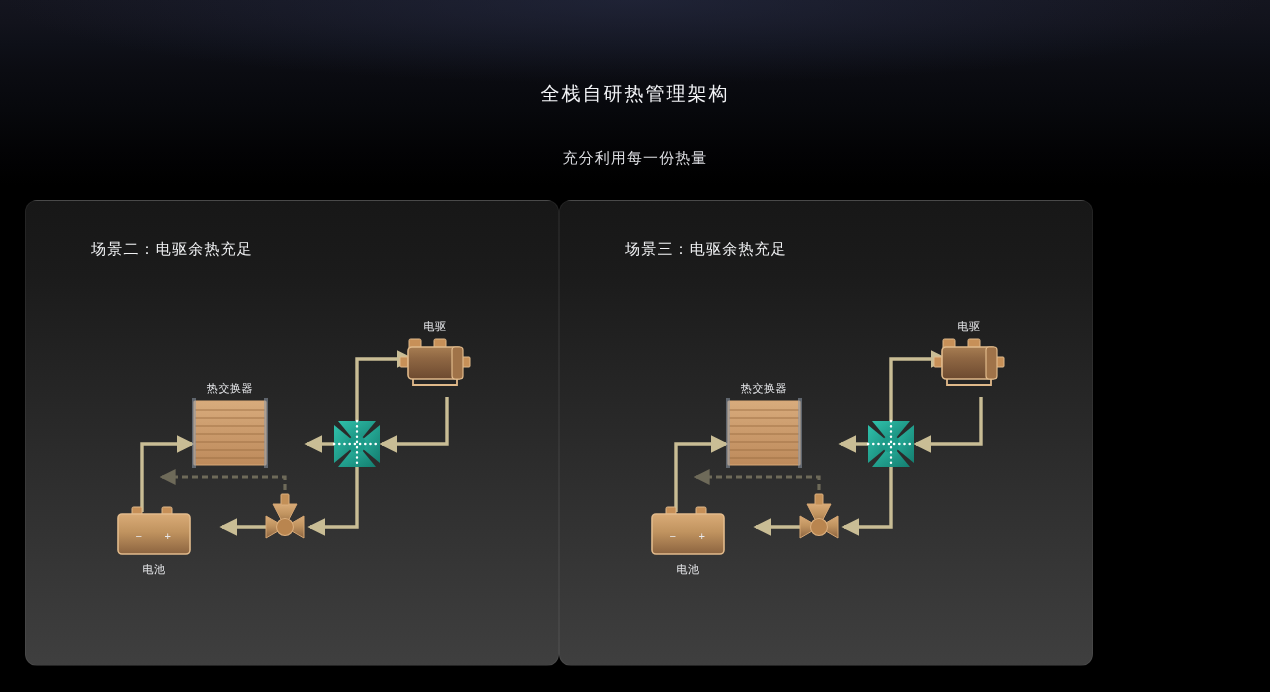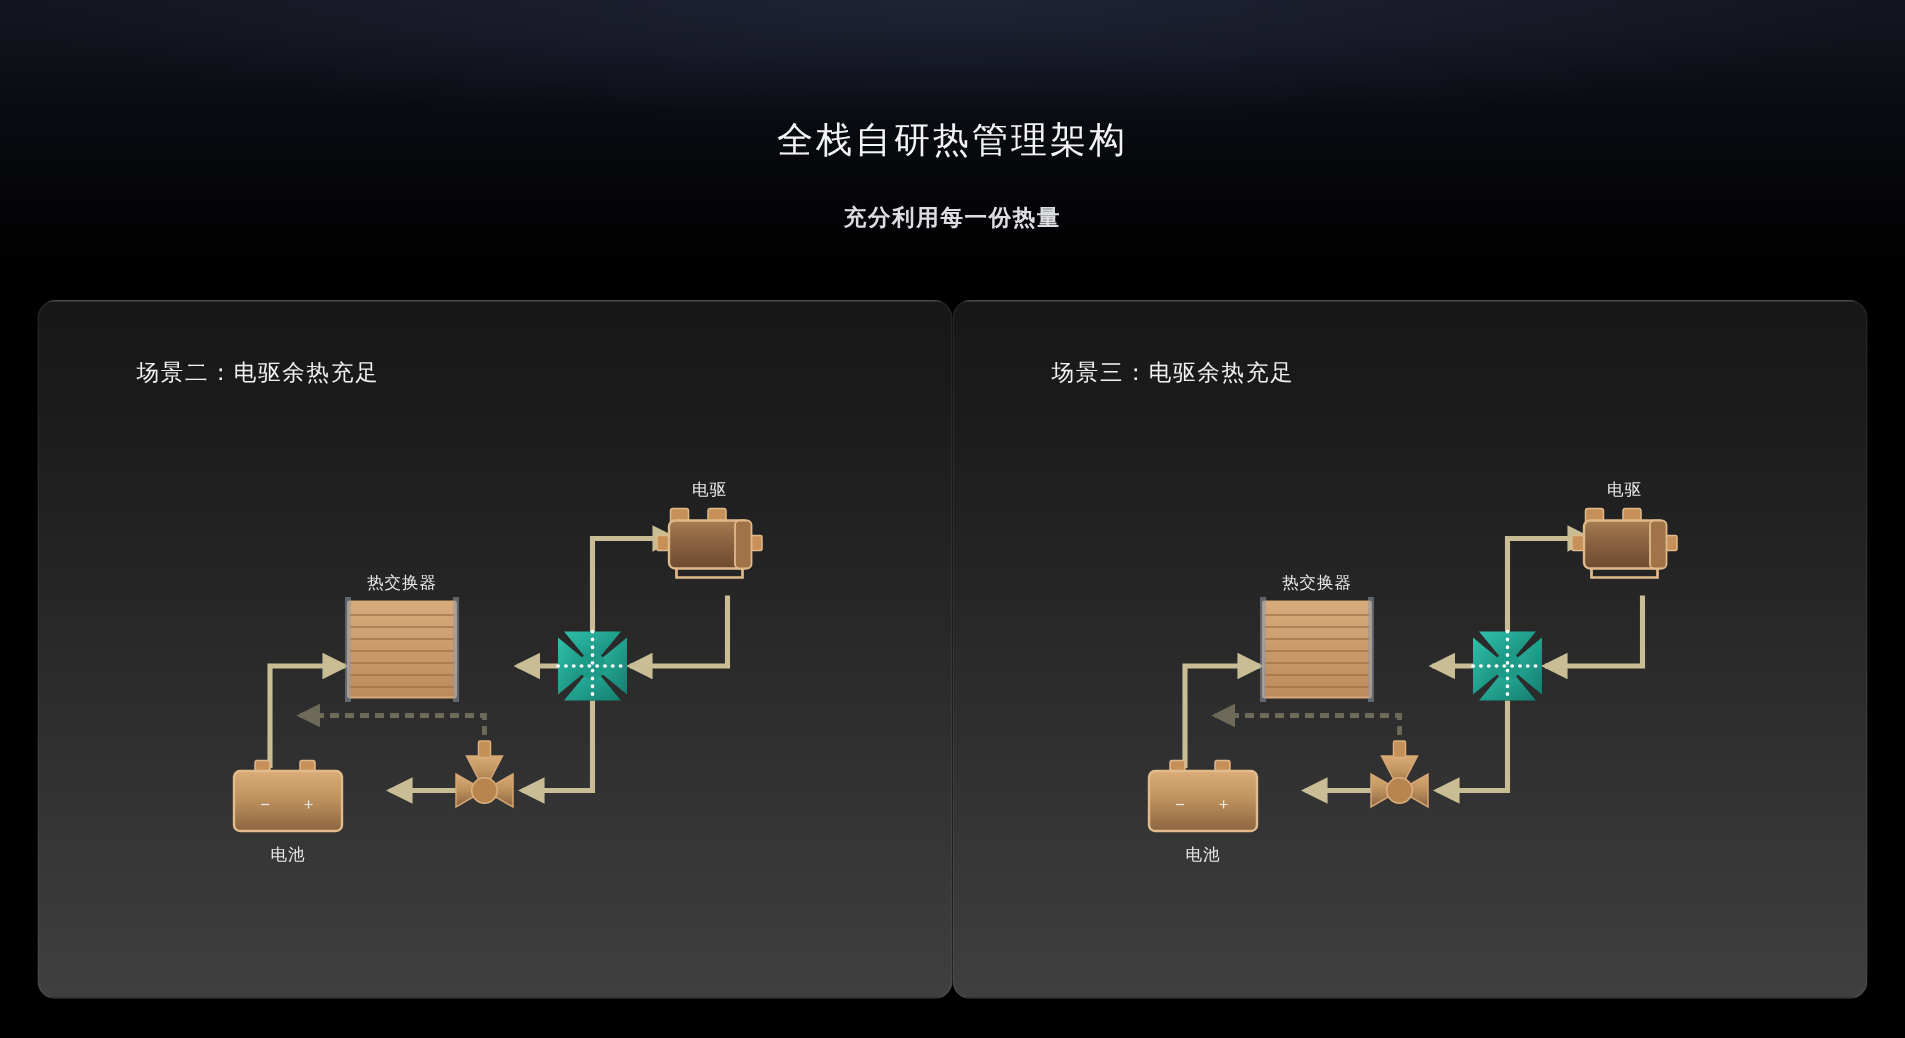--- a/index.html
+++ b/index.html
@@ -31,40 +31,40 @@
     content:"";
     position:absolute; left:0; top:0; width:100%; height:120px;
     background: radial-gradient(ellipse 900px 120px at 50% 0%, rgba(40,46,72,.55), rgba(0,0,0,0) 70%);
     pointer-events:none;
   }
 
   
   .header { position: absolute; left:0; top:0; width:100%; text-align:center; }
   .page-title {
     margin-top: 75px;
-    font-size: 24px;
+    font-size: 19px;
     line-height: 38px;
     letter-spacing: 2.0px;
     color: #f2f3f6;
     font-weight: 400;
   }
   .page-subtitle {
-    margin-top: 22px;
+    margin-top: 34px;
     font-size: 15px;
     line-height: 22px;
     letter-spacing: 1.1px;
     color: #dcdde1;
-    font-weight: 700;
+    font-weight: 400;
   }
 
   
   .cards {
     position: absolute;
     left: 25px; top: 200px;
-    width: 1220px; height: 466px;
+    width: 1068px; height: 466px;
     display: flex;
     gap: 0;
   }
   .card {
     position: relative;
     flex: 1 1 0;
     border-radius: 12px;
     background: linear-gradient(180deg,
        #171717 0%,
        #1b1b1b 16%,

